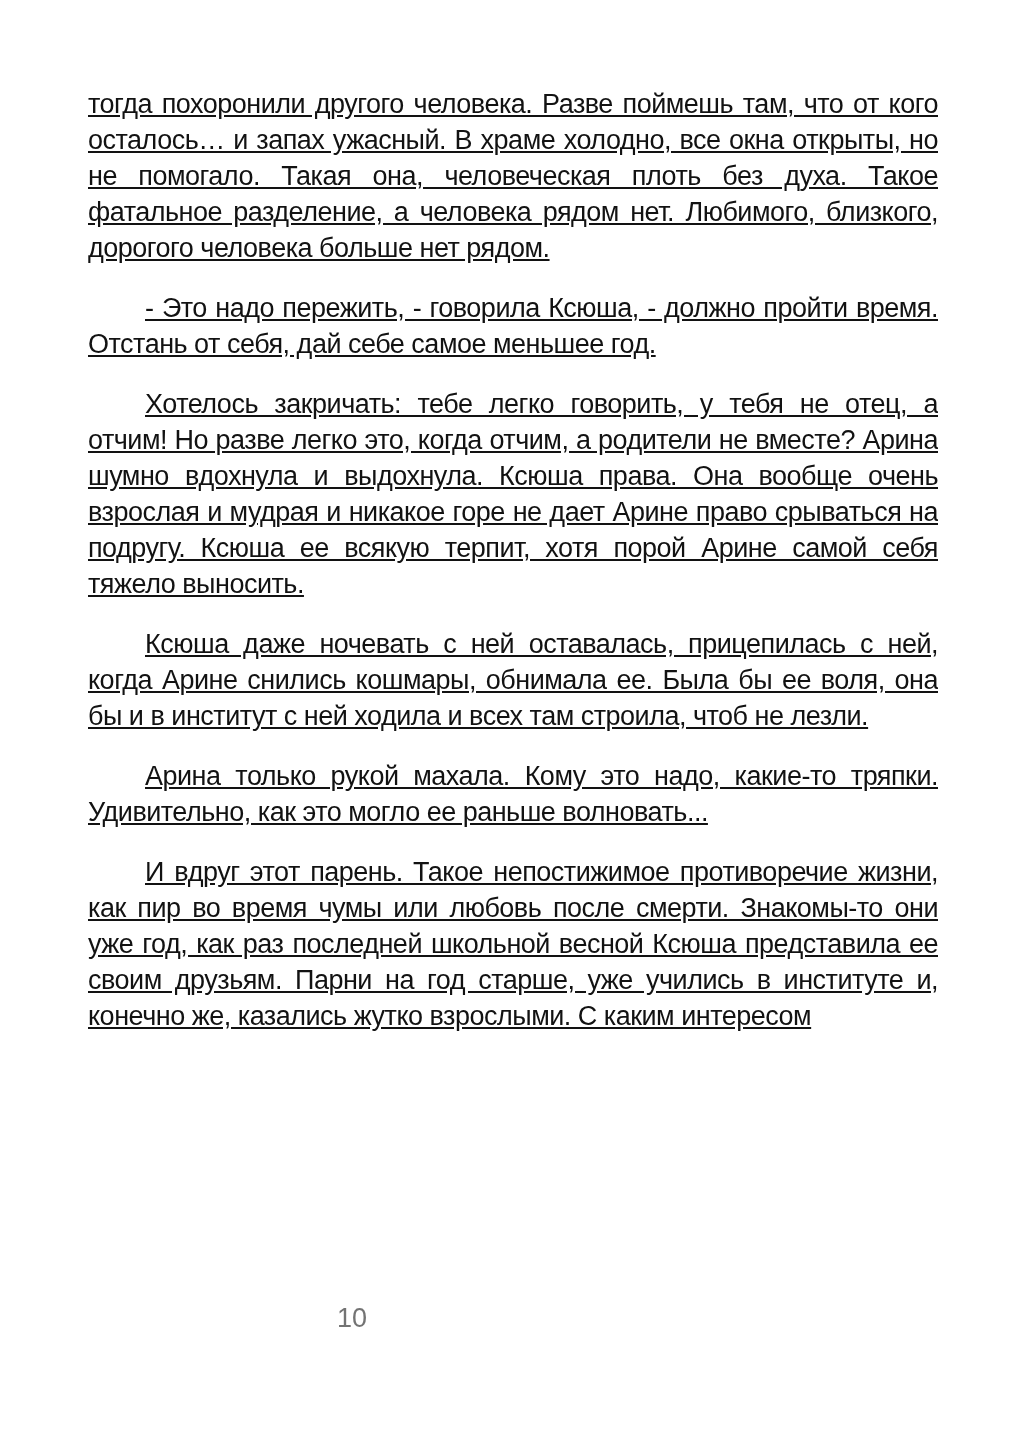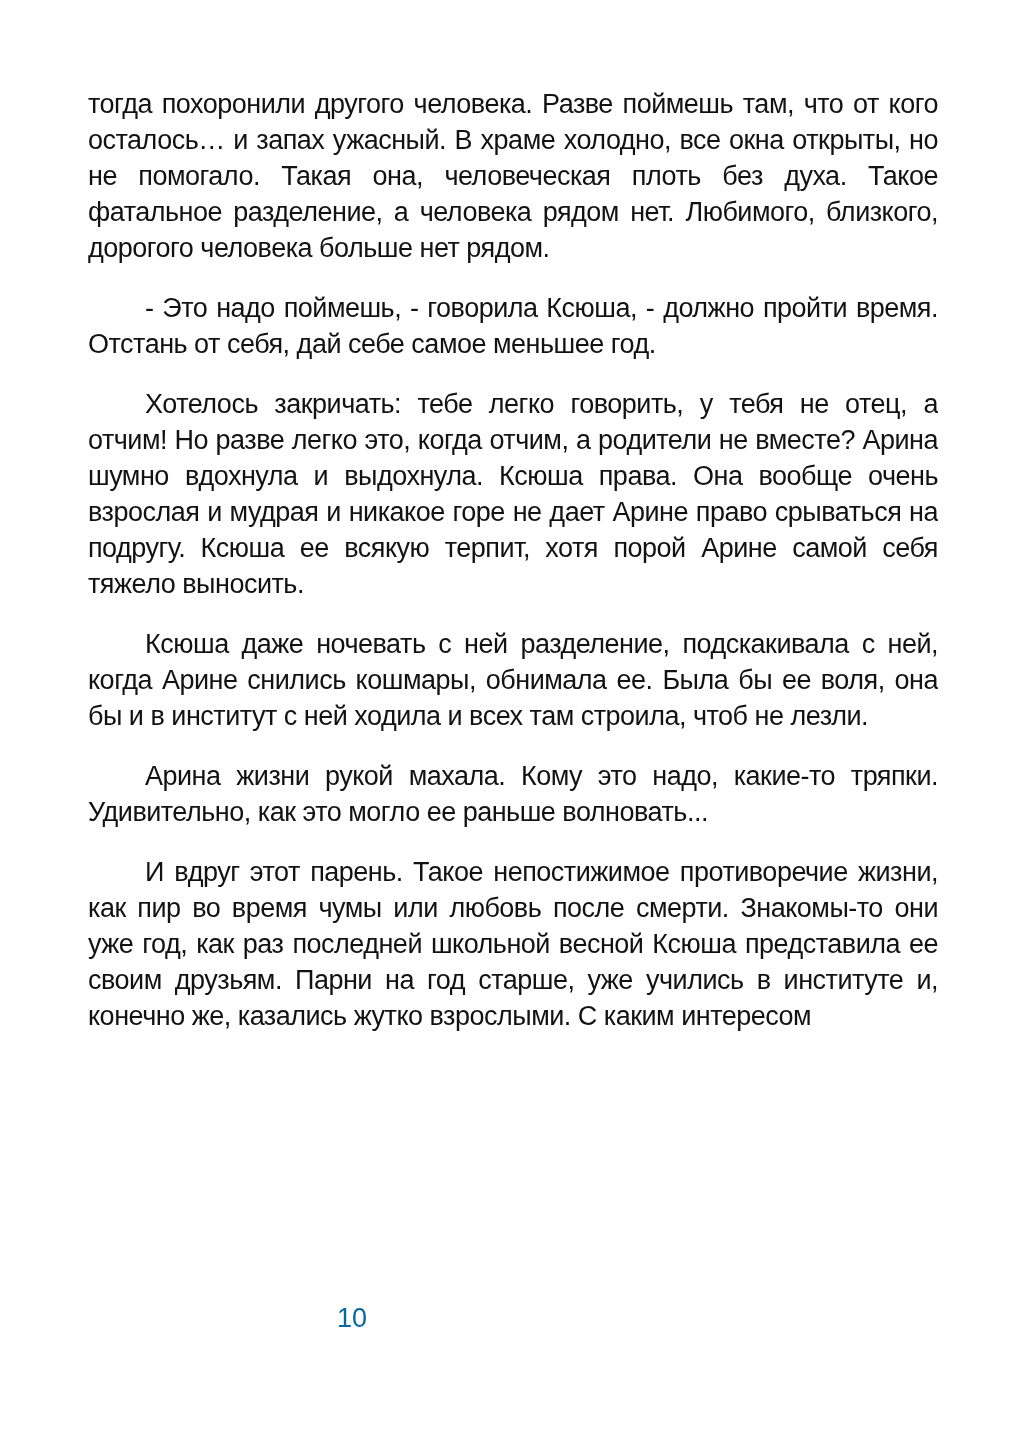--- a/index.html
+++ b/index.html
@@ -24,41 +24,42 @@
     height: 1222px;
     overflow: hidden;
     font-size: 27px;
     line-height: 36px;
     letter-spacing: -0.5px;
     text-align: justify;
   }
   .text-block p {
     margin: 0 0 24px 0;
     text-indent: 57px;
+    text-decoration: underline;
   }
   .text-block p.no-indent {
     text-indent: 0;
   }
   .page-number {
     position: absolute;
     left: 312px;
     top: 1300px;
     width: 80px;
     text-align: center;
     font-size: 27px;
     line-height: 36px;
-    color: #0369a1;
+    color: #737373;
   }
 </style>
 </head>
 <body>
 
 <div class="page">
   <div class="text-block">
     <p class="no-indent">тогда похоронили другого человека. Разве поймешь там, что от кого осталось… и запах ужасный. В храме холодно, все окна открыты, но не помогало. Такая она, человеческая плоть без духа. Такое фатальное разделение, а человека рядом нет. Любимого, близкого, дорогого человека больше нет рядом.</p>
-    <p>- Это надо поймешь, - говорила Ксюша, - должно пройти время. Отстань от себя, дай себе самое меньшее год.</p>
+    <p>- Это надо пережить, - говорила Ксюша, - должно пройти время. Отстань от себя, дай себе самое меньшее год.</p>
     <p>Хотелось закричать: тебе легко говорить, у тебя не отец, а отчим! Но разве легко это, когда отчим, а родители не вместе? Арина шумно вдохнула и выдохнула. Ксюша права. Она вообще очень взрослая и мудрая и никакое горе не дает Арине право срываться на подругу. Ксюша ее всякую терпит, хотя порой Арине самой себя тяжело выносить.</p>
-    <p>Ксюша даже ночевать с ней разделение, подскакивала с ней, когда Арине снились кошмары, обнимала ее. Была бы ее воля, она бы и в институт с ней ходила и всех там строила, чтоб не лезли.</p>
-    <p>Арина жизни рукой махала. Кому это надо, какие-то тряпки. Удивительно, как это могло ее раньше волновать...</p>
+    <p>Ксюша даже ночевать с ней оставалась, прицепилась с ней, когда Арине снились кошмары, обнимала ее. Была бы ее воля, она бы и в институт с ней ходила и всех там строила, чтоб не лезли.</p>
+    <p>Арина только рукой махала. Кому это надо, какие-то тряпки. Удивительно, как это могло ее раньше волновать...</p>
     <p>И вдруг этот парень. Такое непостижимое противоречие жизни, как пир во время чумы или любовь после смерти. Знакомы-то они уже год, как раз последней школьной весной Ксюша представила ее своим друзьям. Парни на год старше, уже учились в институте и, конечно же, казались жутко взрослыми. С каким интересом</p>
   </div>
   <div class="page-number">10</div>
 </div>
 
 </body></html>

